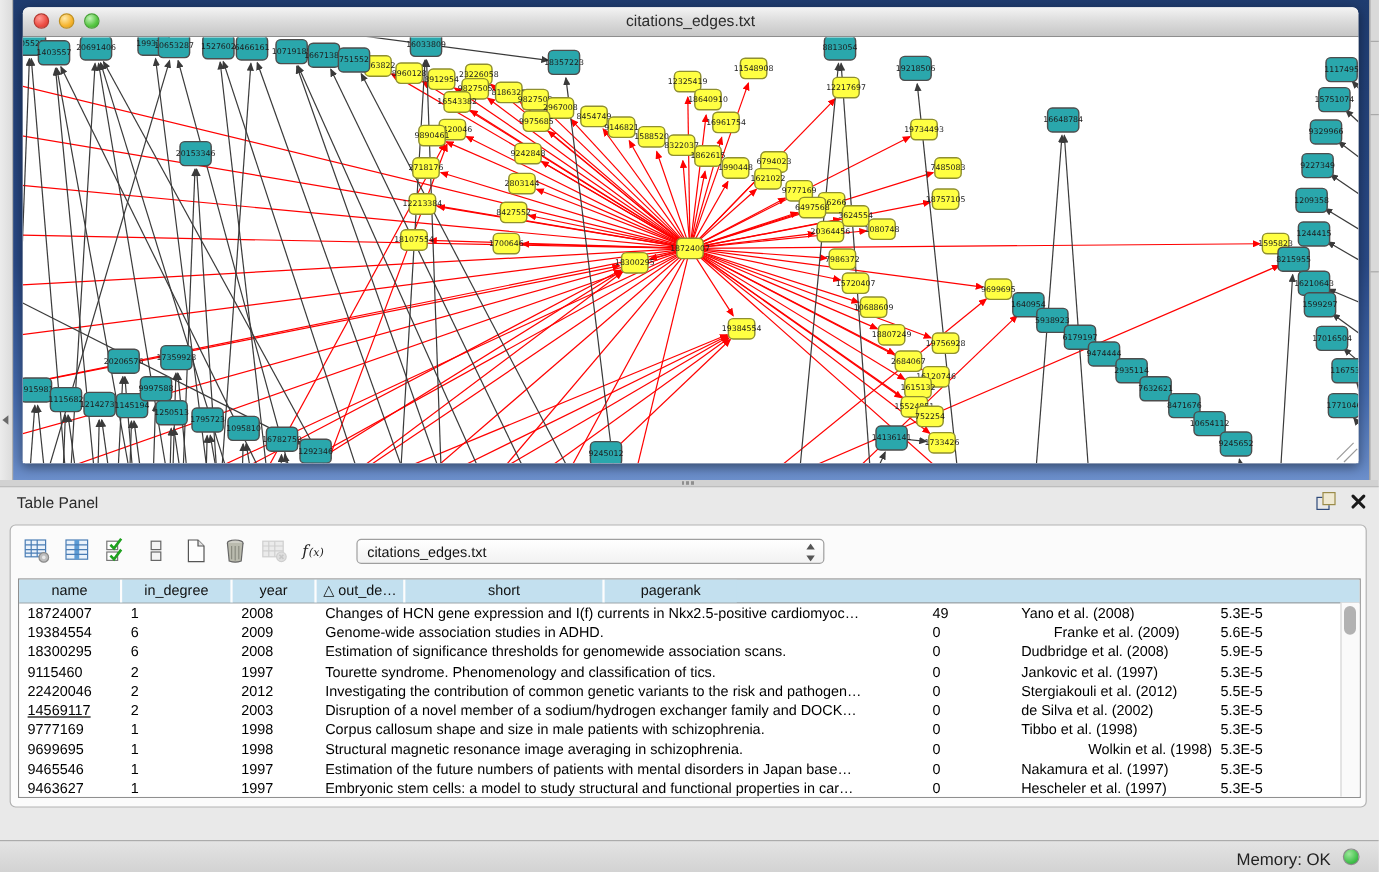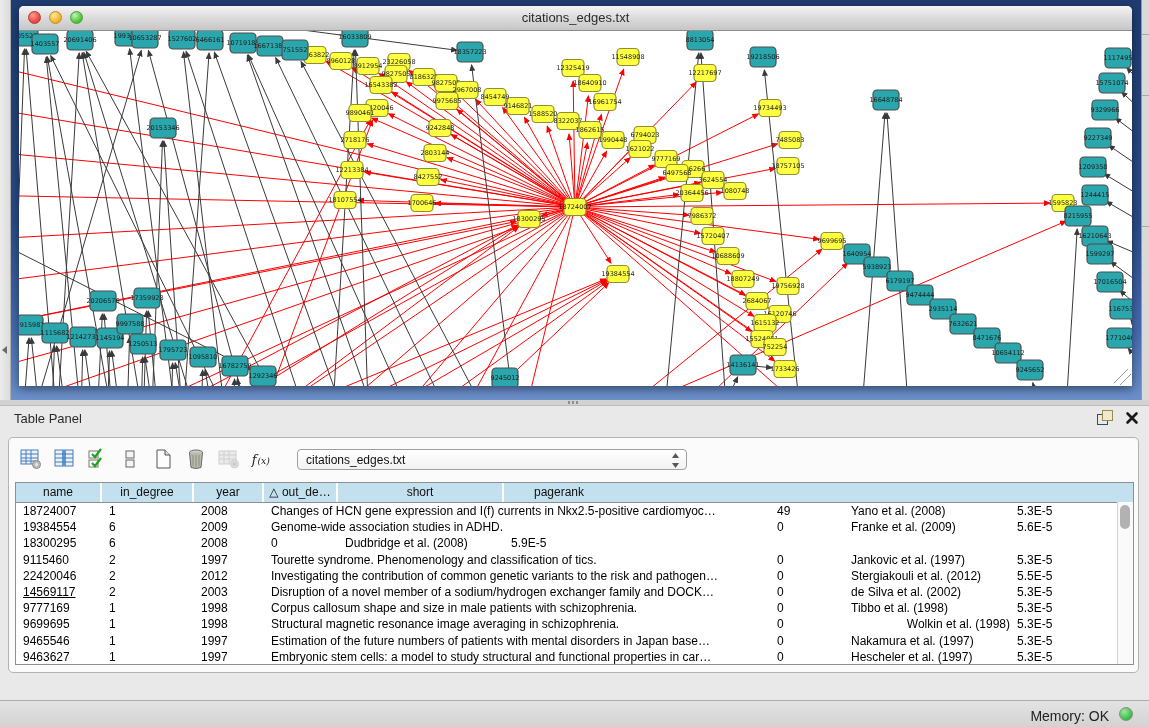--- a/index.html
+++ b/index.html
@@ -827,27 +827,28 @@
             <div class="dt-c" style="width: 74px;">49</div>
             <div class="dt-c" style="width: 166px;">Yano et al. (2008)</div>
             <div class="dt-c" style="width: 110px;">5.3E-5</div>
           </div>
           <div class="dt-row">
             <div class="dt-c" style="width: 86px;">19384554</div>
             <div class="dt-c" style="width: 92px;">6</div>
             <div class="dt-c" style="width: 70px;">2009</div>
             <div class="dt-c" style="width: 506px;">Genome-wide association studies in ADHD.</div>
             <div class="dt-c" style="width: 74px;">0</div>
-            <div class="dt-c" style="width: 166px;">Franke et al. (2009)</div>
+            <div class="dt-c" style="width: 166px; text-align: center;">Franke et al. (2009)</div>
             <div class="dt-c" style="width: 110px;">5.6E-5</div>
           </div>
           <div class="dt-row">
             <div class="dt-c" style="width: 86px;">18300295</div>
             <div class="dt-c" style="width: 92px;">6</div>
             <div class="dt-c" style="width: 70px;">2008</div>
+            <div class="dt-c" style="width: 506px;">Estimation of significance thresholds for genomewide association scans.</div>
             <div class="dt-c" style="width: 74px;">0</div>
             <div class="dt-c" style="width: 166px;">Dudbridge et al. (2008)</div>
             <div class="dt-c" style="width: 110px;">5.9E-5</div>
           </div>
           <div class="dt-row">
             <div class="dt-c" style="width: 86px;">9115460</div>
             <div class="dt-c" style="width: 92px;">2</div>
             <div class="dt-c" style="width: 70px;">1997</div>
             <div class="dt-c" style="width: 506px;">Tourette syndrome. Phenomenology and classification of tics.</div>
             <div class="dt-c" style="width: 74px;">0</div>

